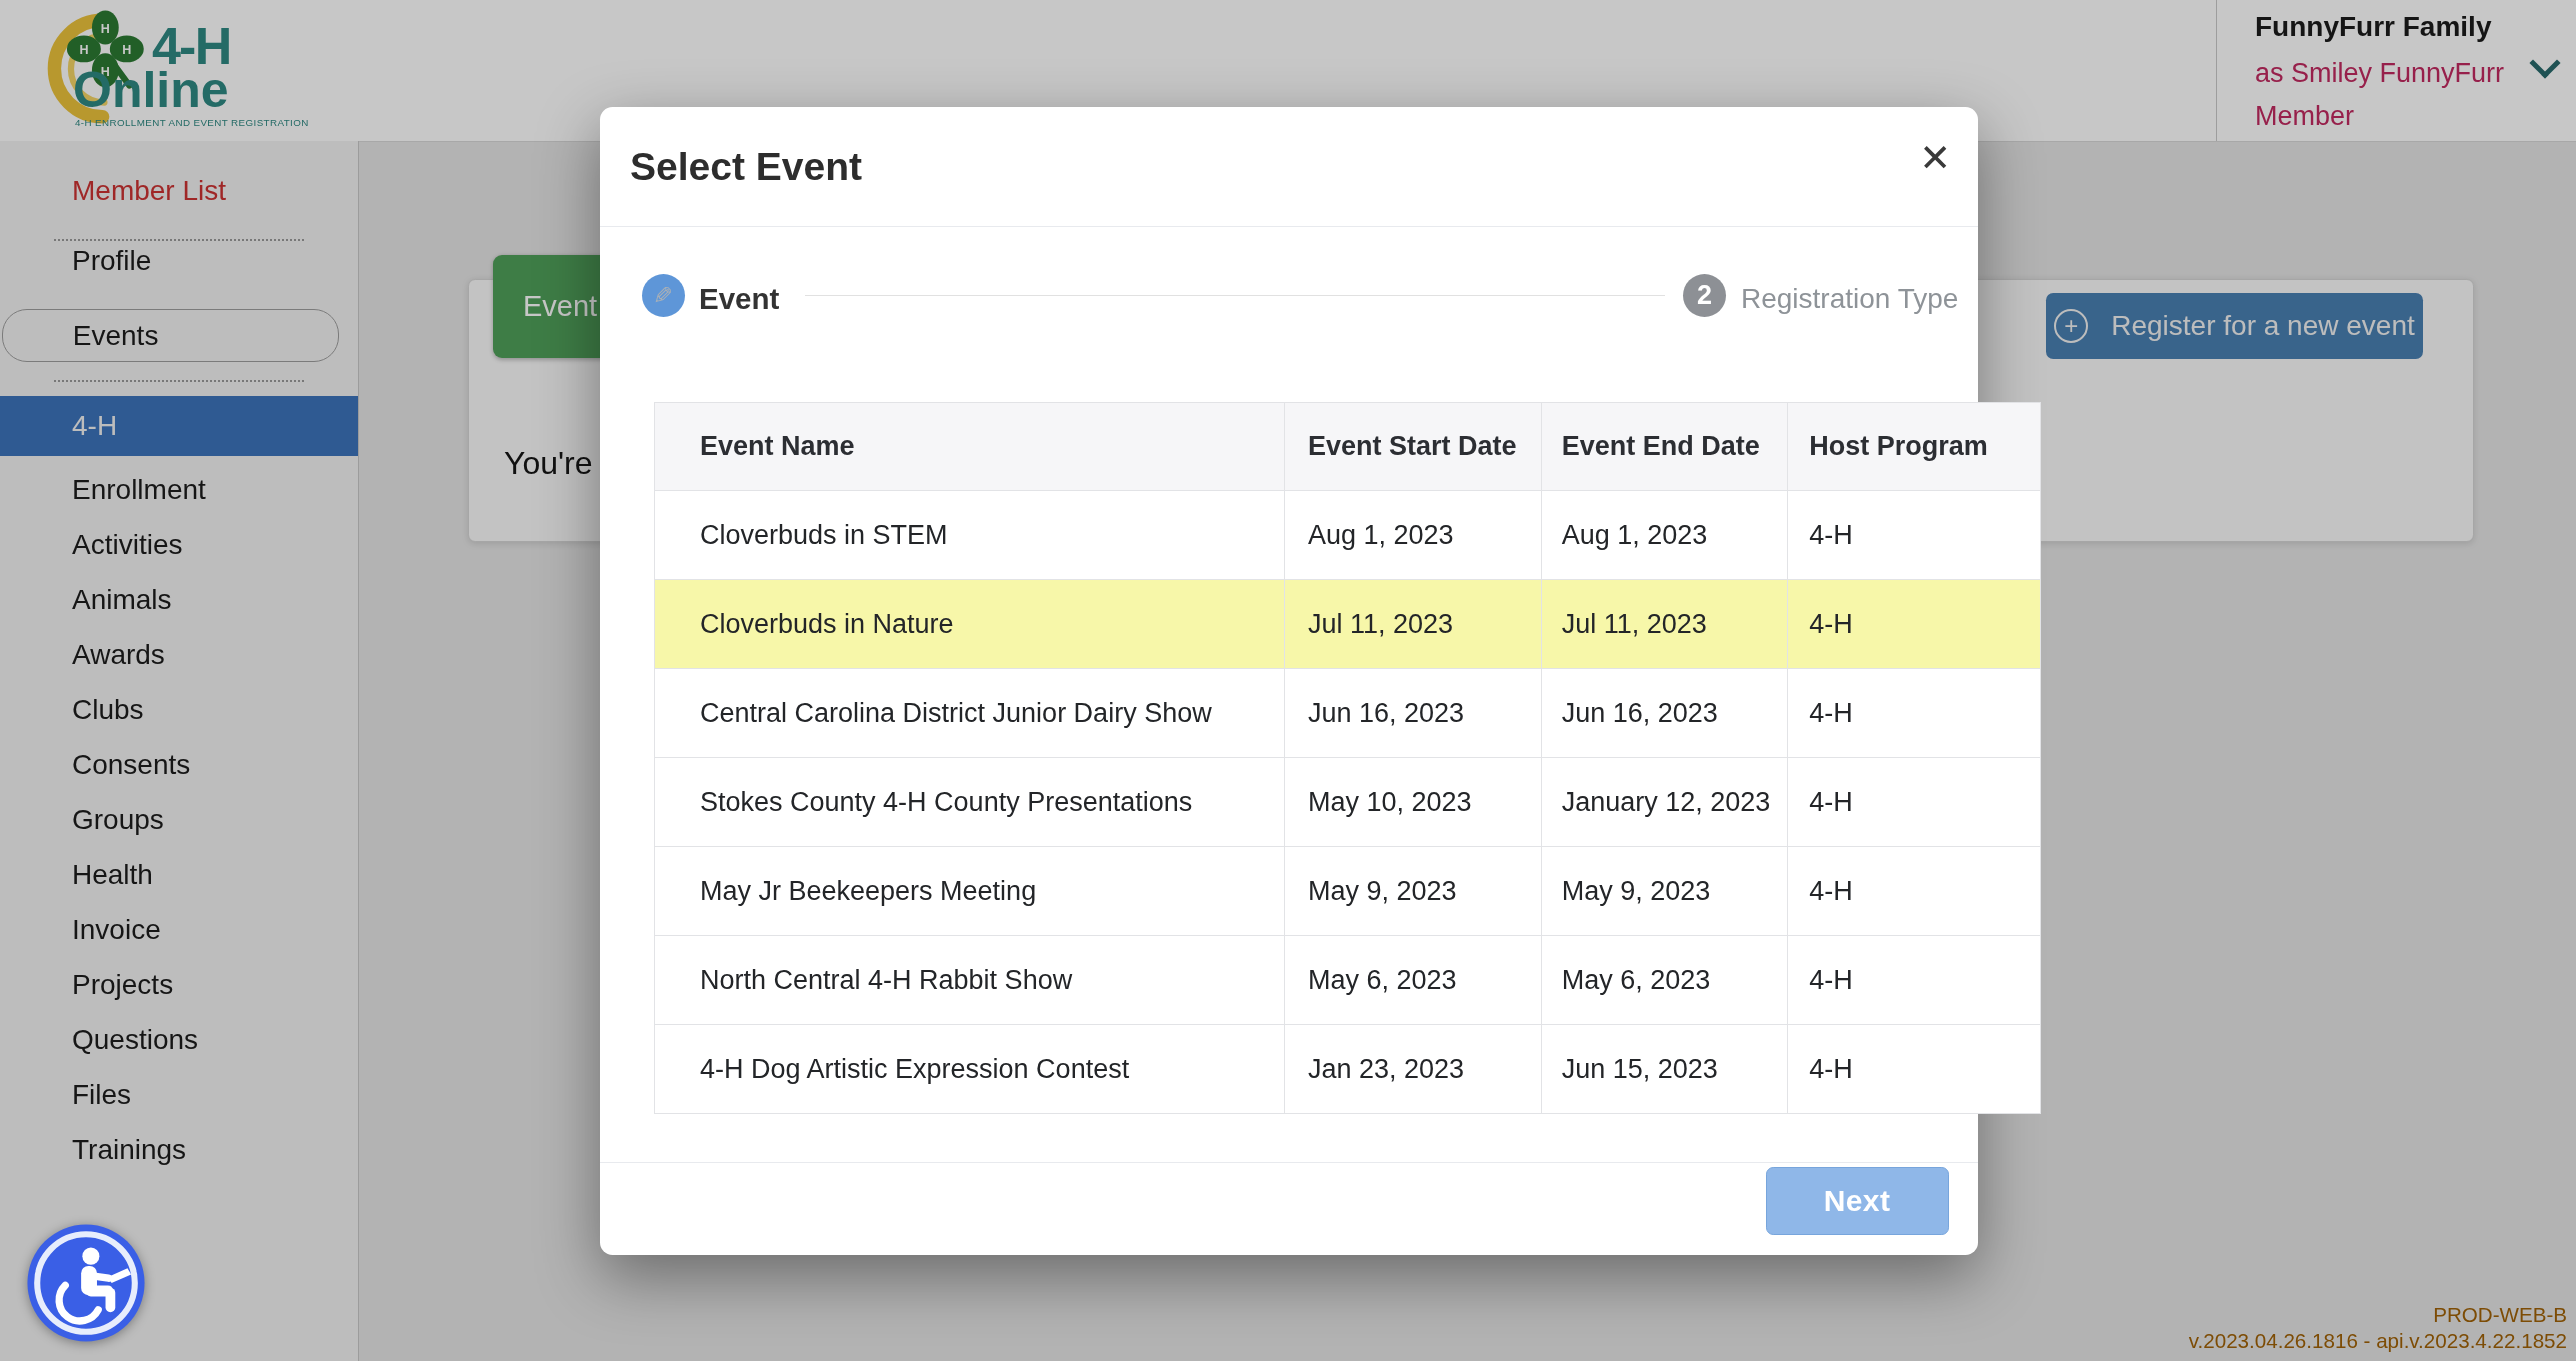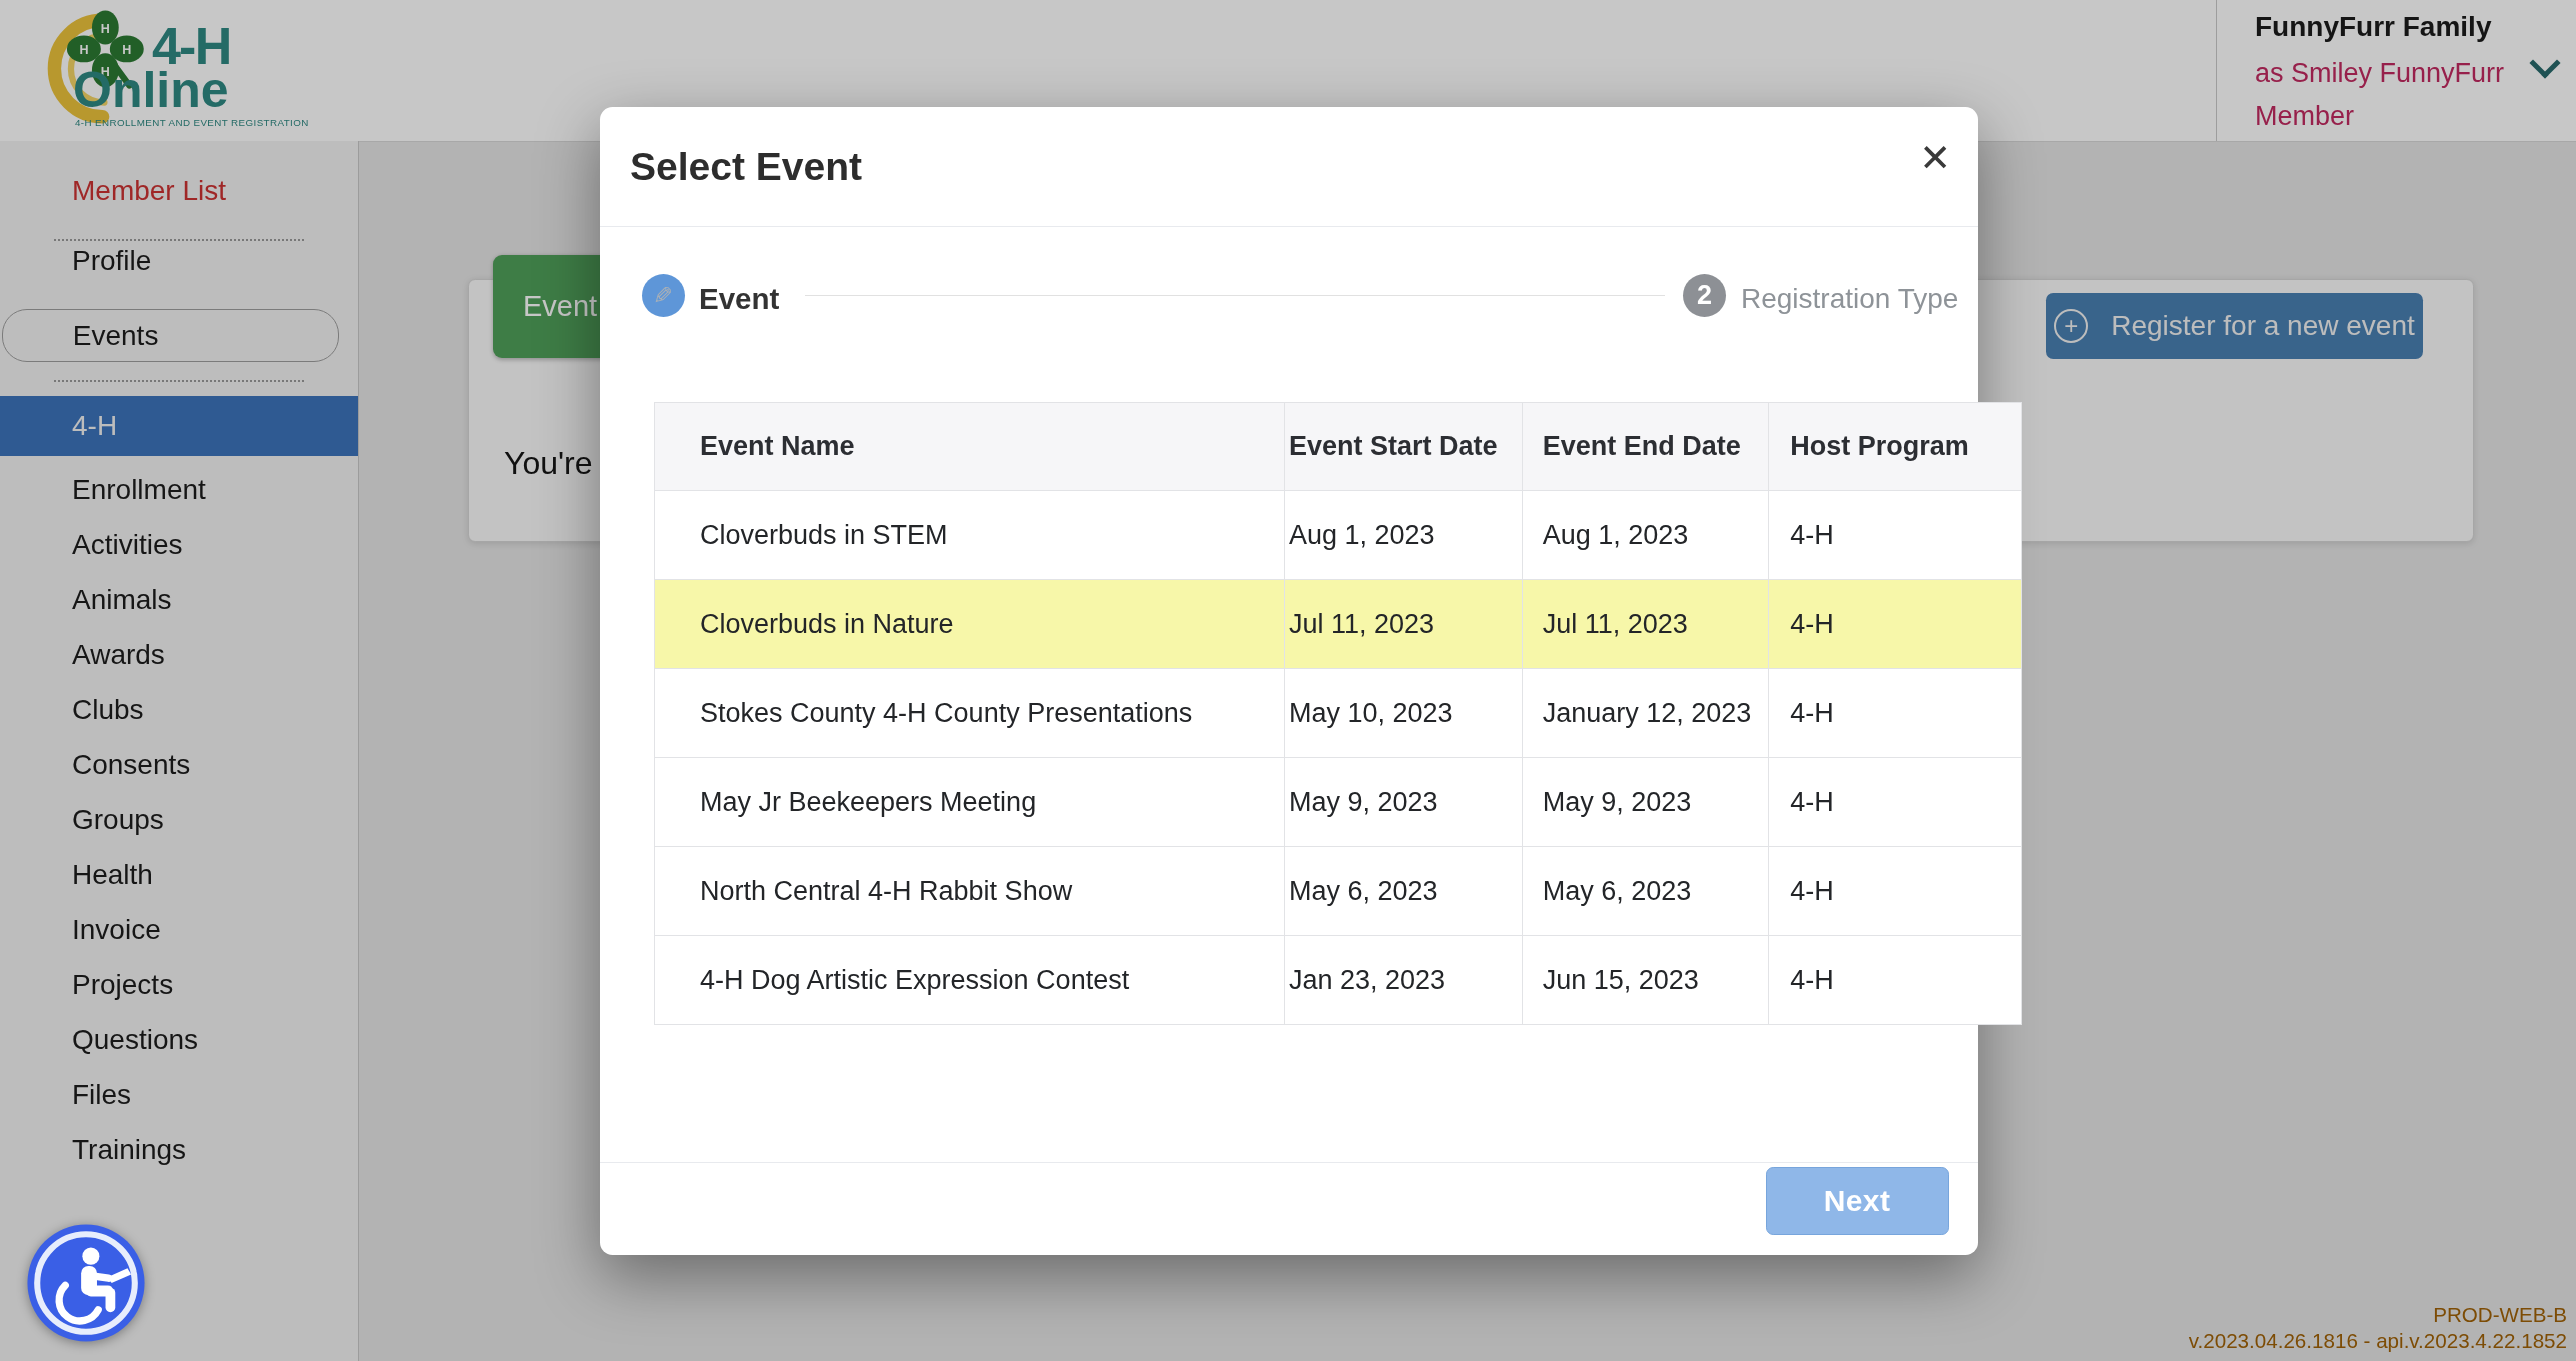--- a/index.html
+++ b/index.html
@@ -58,21 +58,21 @@
   .step2 .num{font-size:27px;font-weight:bold;color:#ffffff;}
   .step-label1{position:absolute;left:99px;top:175px;font-size:29.5px;font-weight:bold;color:#333333;}
   .step-label2{position:absolute;left:1141px;top:176px;font-size:28px;color:#8e9398;}
   .step-line{position:absolute;left:205px;top:188px;width:860px;border-top:1.8px solid #e1e1e1;}
   
   .event-table{position:absolute;left:54px;top:295px;width:1268px;border-collapse:collapse;table-layout:fixed;}
   .event-table th,.event-table td{border:0.9px solid #e2e3e6;text-align:left;overflow:hidden;white-space:nowrap;margin-top:32px;}
   .event-table th{height:85px;background:#f6f6f8;font-size:27px;font-weight:600;color:#2c2e33;}
   .event-table td{height:86px;font-size:27px;font-weight:normal;color:#232528;background:#ffffff;}
   .event-table th:nth-child(1),.event-table td:nth-child(1){width:583px;padding-left:45px;}
-  .event-table th:nth-child(2),.event-table td:nth-child(2){width:232px;padding-left:4px;}
+  .event-table th:nth-child(2),.event-table td:nth-child(2){width:232px;padding-left:23px;}
   .event-table th:nth-child(3),.event-table td:nth-child(3){width:224px;padding-left:19.7px;}
   .event-table th:nth-child(4),.event-table td:nth-child(4){width:230px;padding-left:21.5px;}
   .event-table tr.hl td{background:#f7f7a9;}
   .next-btn{position:absolute;right:29.5px;top:1060px;width:181px;height:66px;background:#8fb7e8;border:1.8px solid #77a5dc;border-radius:7.2px;display:flex;align-items:center;justify-content:center;font-size:30px;font-weight:bold;color:#ffffff;letter-spacing:0.4px;cursor:pointer;}
 </style>
 </head>
 <body>
 
 <div class="topbar">
   <div class="logo">
@@ -178,20 +178,26 @@
           <td>Aug 1, 2023</td>
           <td>4-H</td>
         </tr>
         <tr class="hl">
           <td>Cloverbuds in Nature</td>
           <td>Jul 11, 2023</td>
           <td>Jul 11, 2023</td>
           <td>4-H</td>
         </tr>
         <tr>
+          <td>Central Carolina District Junior Dairy Show</td>
+          <td>Jun 16, 2023</td>
+          <td>Jun 16, 2023</td>
+          <td>4-H</td>
+        </tr>
+        <tr>
           <td>Stokes County 4-H County Presentations</td>
           <td>May 10, 2023</td>
           <td>January 12, 2023</td>
           <td>4-H</td>
         </tr>
         <tr>
           <td>May Jr Beekeepers Meeting</td>
           <td>May 9, 2023</td>
           <td>May 9, 2023</td>
           <td>4-H</td>

